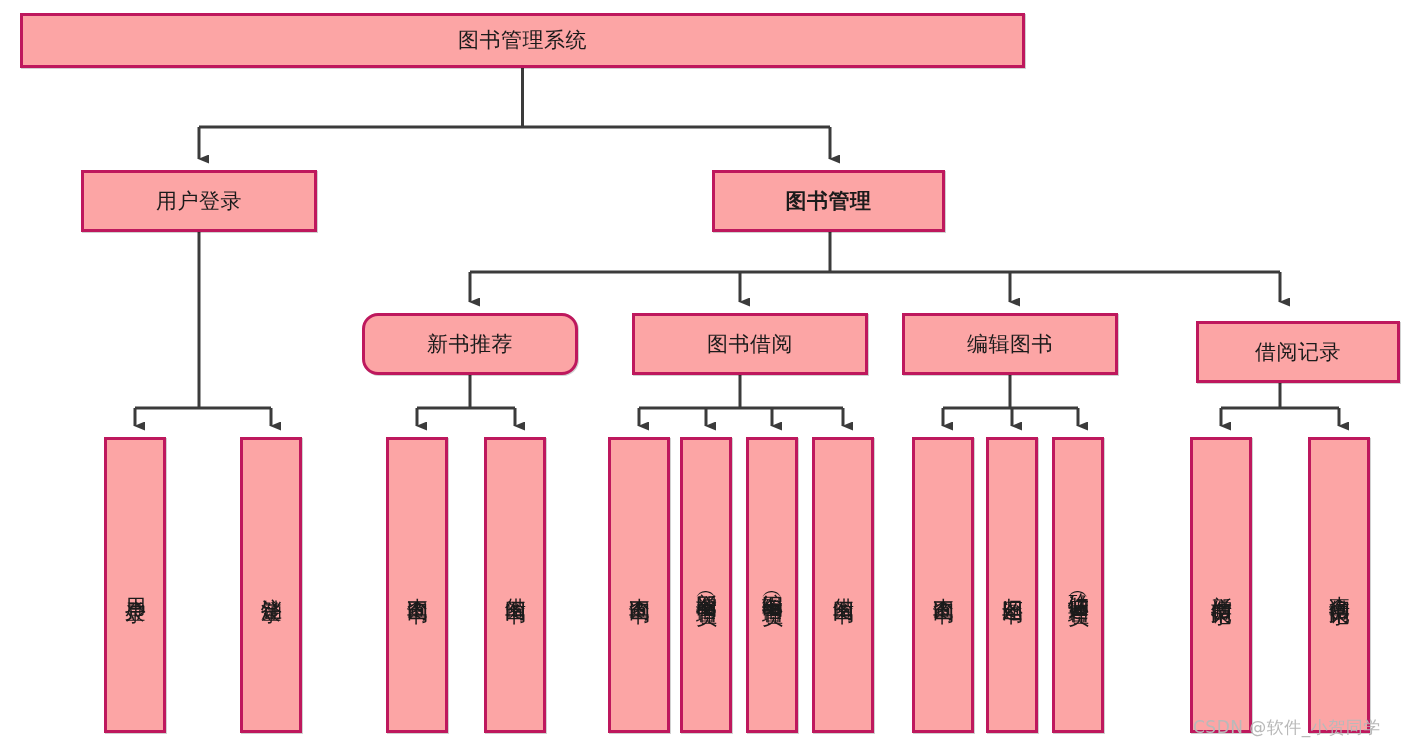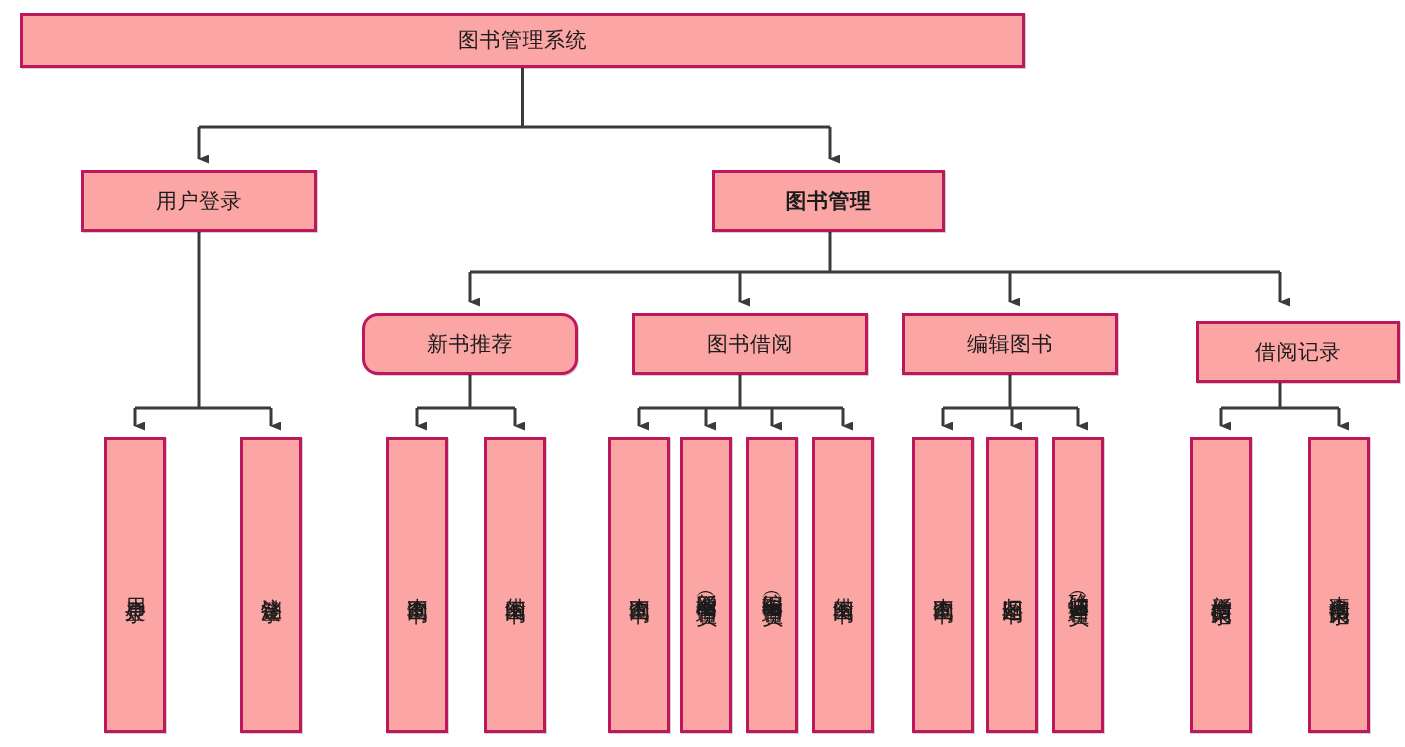--- a/index.html
+++ b/index.html
@@ -168,14 +168,15 @@
         <span class="lbl">确认归还（管理员）</span>
       </div>
       <div class="node vert" style="left: 1190px; top: 437px; width: 62px; height: 296px;">
         <span class="lbl">新增借阅记录</span>
       </div>
       <div class="node vert" style="left: 1308px; top: 437px; width: 62px; height: 296px;">
         <span class="lbl">查询借阅记录</span>
       </div>
     </div>
 
+  <div class="watermark" style="left: 1193px; top: 716px;">CSDN @软件_小贺同学</div>
 
 </div>
 
 </body></html>

